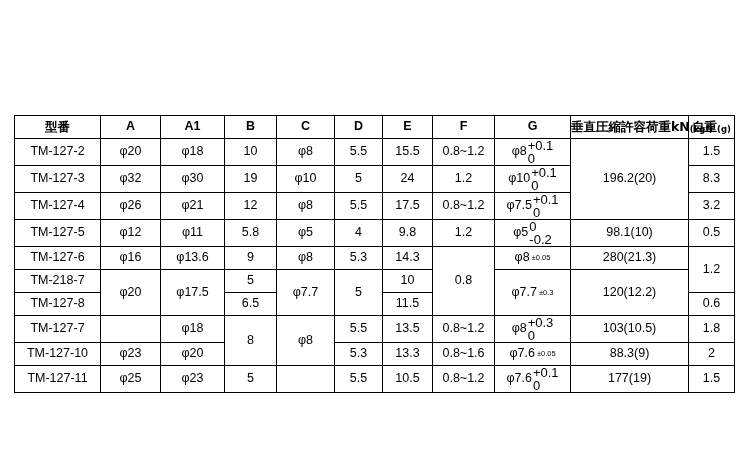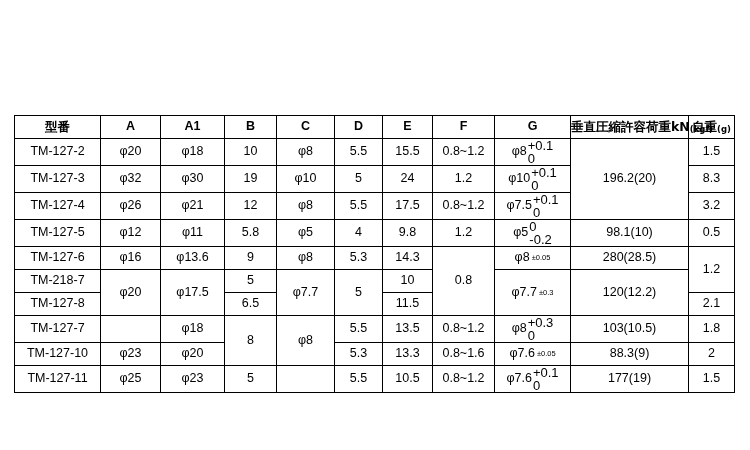--- a/index.html
+++ b/index.html
@@ -182,41 +182,41 @@
       <tr>
         <td class="model-cell">TM-127-6</td>
         <td>φ16</td>
         <td>φ13.6</td>
         <td>9</td>
         <td>φ8</td>
         <td>5.3</td>
         <td>14.3</td>
         <td rowspan="3">0.8</td>
         <td><span>φ8</span><span class="tolmid">±0.05</span></td>
-        <td>280(28.5)</td>
+        <td>280(21.3)</td>
         <td rowspan="2">1.2</td>
       </tr>
 
       <tr>
         <td class="model-cell">TM-218-7</td>
         <td rowspan="2">φ20</td>
         <td rowspan="2">φ17.5</td>
         <td>5</td>
         <td rowspan="2">φ7.7</td>
         <td rowspan="2">5</td>
         <td>10</td>
         <td rowspan="2"><span>φ7.7</span><span class="tolmid">±0.3</span></td>
         <td rowspan="2">120(12.2)</td>
       </tr>
 
       <tr>
         <td class="model-cell">TM-127-8</td>
         <td>6.5</td>
         <td>11.5</td>
-        <td>2.1</td>
+        <td>0.6</td>
       </tr>
 
       <tr>
         <td class="model-cell">TM-127-7</td>
         <td></td>
         <td>φ18</td>
         <td rowspan="2">8</td>
         <td rowspan="2">φ8</td>
         <td>5.5</td>
         <td>13.5</td>

